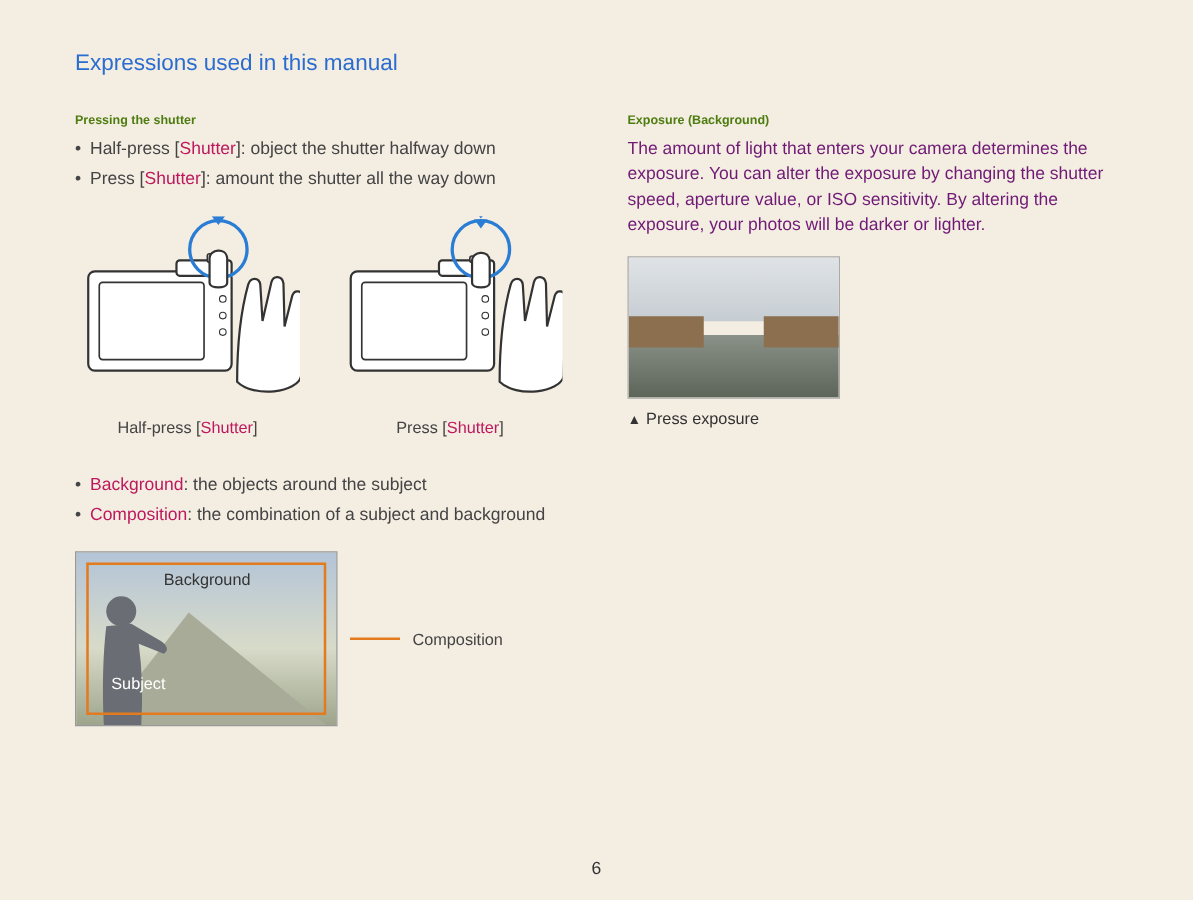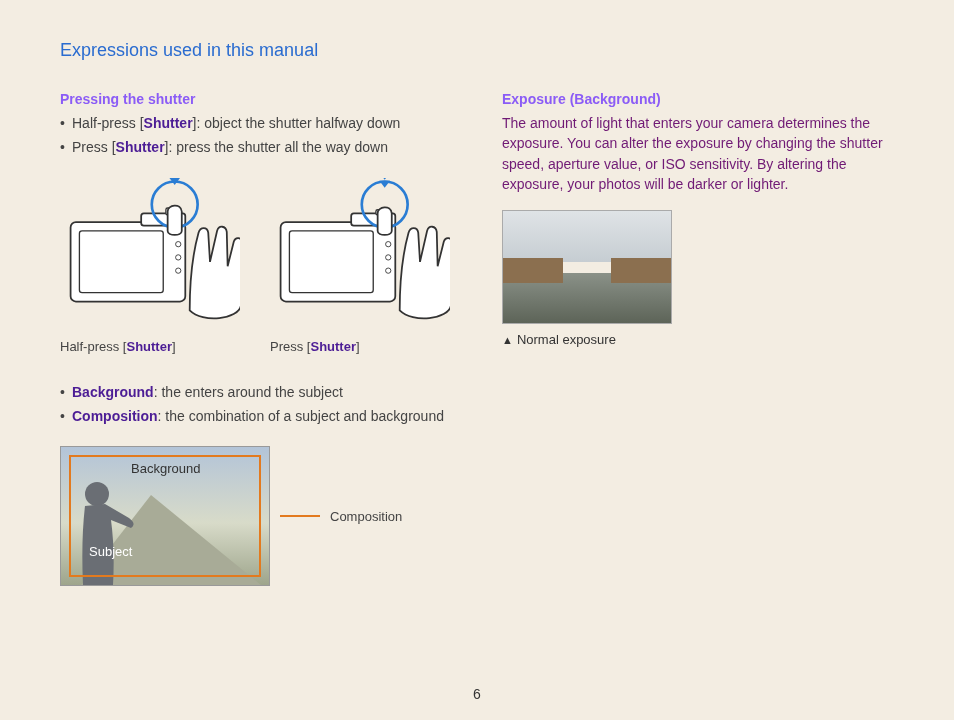--- a/index.html
+++ b/index.html
@@ -19,45 +19,45 @@
       font-weight: 400;
       margin-bottom: 30px;
     }
     .columns {
       display: flex;
       gap: 50px;
     }
     .col { flex: 1; }
     .section-heading {
       font-weight: bold;
-      font-size: 14px;
+      font-size: 10px;
       margin-bottom: 6px;
-      color: #8b5cf6;
+      color: #4d7c0f;
     }
     .bullet-list { list-style: none; margin-bottom: 20px; }
     .bullet-list li {
       position: relative;
       padding-left: 12px;
       margin-bottom: 4px;
       line-height: 1.45;
       color: #444;
     }
     .bullet-list li::before {
       content: "•";
       position: absolute;
       left: 0;
       color: #444;
     }
-    .bold { font-weight: bold; color: #4c1d95; }
+    .bold { font-weight: normal; color: #be185d; }
     .shutter-row {
       display: flex;
       gap: 30px;
       margin: 12px 0 28px 0;
     }
-    .shutter-fig { text-align: left; }
+    .shutter-fig { text-align: center; }
     .shutter-caption {
       font-size: 13px;
       color: #444;
       margin-top: 8px;
     }
     .camera-svg { width: 180px; height: 150px; }
     .composition-wrap {
       display: flex;
       align-items: center;
       gap: 10px;
@@ -140,21 +140,21 @@
 
 <div class="columns">
 
   <div class="col">
     <div class="section-heading">Pressing the shutter</div>
     <ul class="bullet-list">
       <li>
         <span>Half-press [</span><span class="bold">Shutter</span><span>]: object the shutter halfway down</span>
       </li>
       <li>
-        <span>Press [</span><span class="bold">Shutter</span><span>]: press the shutter all the way down</span>
+        <span>Press [</span><span class="bold">Shutter</span><span>]: amount the shutter all the way down</span>
       </li>
     </ul>
 
     <div class="shutter-row">
       <div class="shutter-fig">
         <svg class="camera-svg" viewBox="0 0 200 170">
 
           <rect x="10" y="50" width="130" height="90" rx="6" fill="#fff" stroke="#333" stroke-width="2"></rect>
           <rect x="20" y="60" width="95" height="70" rx="3" fill="#fff" stroke="#333" stroke-width="1.5"></rect>
 
@@ -195,21 +195,21 @@
           <path d="M 145 150 C 145 110 150 80 155 62 C 157 55 165 55 166 62 L 168 95 L 176 60 C 178 53 186 54 187 61 L 188 100 L 195 72 C 197 66 204 67 205 74 L 203 145 C 200 160 160 165 145 150 Z" fill="#fff" stroke="#333" stroke-width="2"></path>
           <path d="M 120 40 C 120 32 135 30 136 40 L 136 60 C 136 66 120 66 120 60 Z" fill="#fff" stroke="#333" stroke-width="2"></path>
         </svg>
         <div class="shutter-caption">
           <span>Press [</span><span class="bold">Shutter</span><span>]</span>
         </div>
       </div>
     </div>
 
     <ul class="bullet-list">
-      <li><span class="bold">Background</span><span>: the enters around the subject</span></li>
+      <li><span class="bold">Background</span><span>: the objects around the subject</span></li>
       <li><span class="bold">Composition</span><span>: the combination of a subject and background</span></li>
     </ul>
 
     <div class="composition-wrap">
       <div class="comp-illus">
         <div class="mountain"></div>
         <svg class="person" viewBox="0 0 70 105">
           <circle cx="26" cy="14" r="12" fill="#6a6e74"></circle>
           <path d="M 14 26 Q 10 60 12 105 L 42 105 Q 44 70 40 40 L 60 48 Q 66 44 58 38 L 34 24 Z" fill="#6a6e74"></path>
         </svg>
@@ -227,19 +227,19 @@
     <p class="exp-para">The amount of light that enters your camera determines the exposure. You can alter the exposure by changing the shutter speed, aperture value, or ISO sensitivity. By altering the exposure, your photos will be darker or lighter.</p>
 
     <div class="exp-row">
       <div class="exp-fig">
         <div class="exp-img">
           <div class="sky"></div>
             <div class="water"></div>
           <div class="bldg-l"></div>
             <div class="bldg-r"></div>
         </div>
-        <div class="exp-caption"><span class="tri">▲</span><span>Normal exposure</span></div>
+        <div class="exp-caption"><span class="tri">▲</span><span>Press exposure</span></div>
       </div>
     </div>
   </div>
 </div>
 
 <div class="pgnum">6</div>
 
 </body></html>

